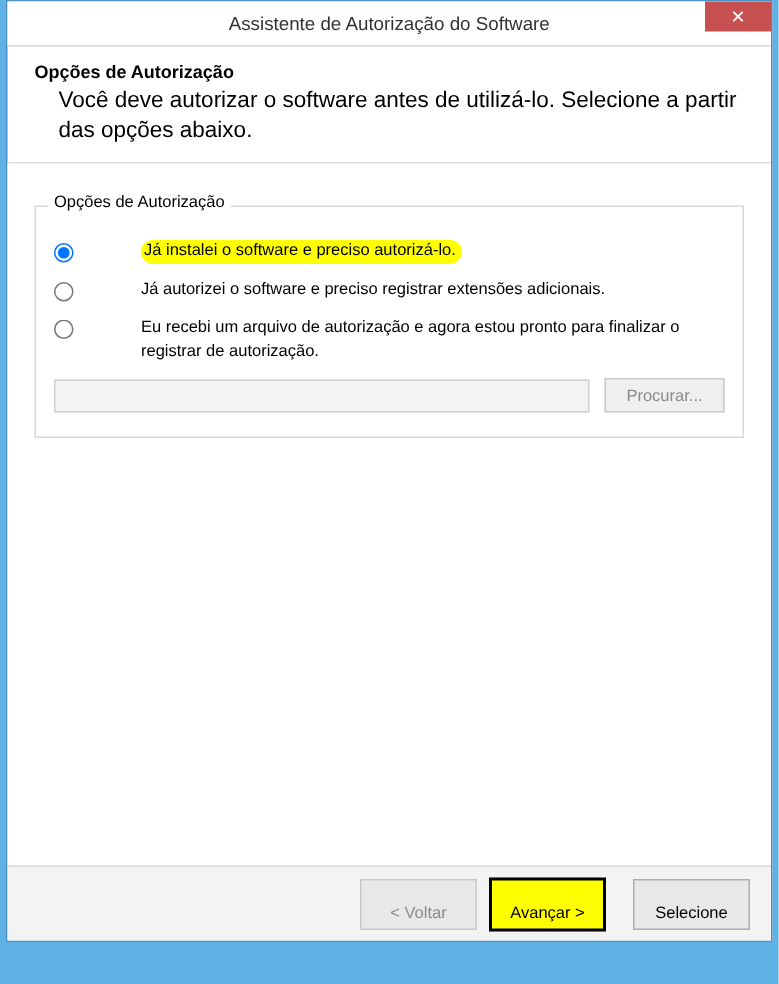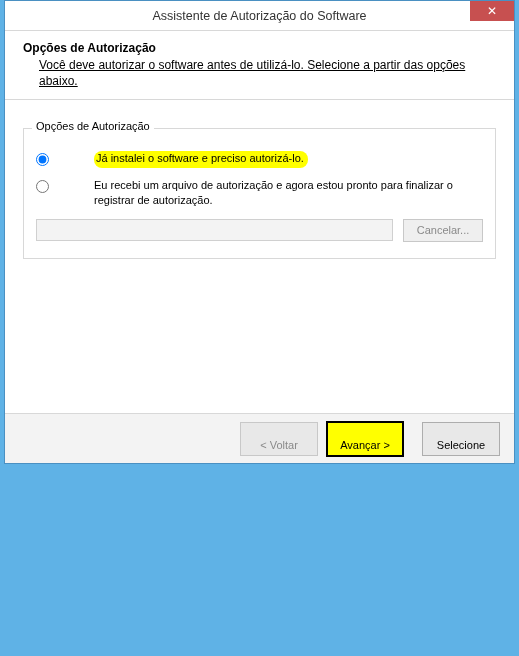--- a/index.html
+++ b/index.html
@@ -12,21 +12,21 @@
       width: 519px;
       height: 656px;
       position: relative;
       overflow: hidden;
     }
     .window {
       position: absolute;
       left: 4px;
       top: 0;
       width: 511px;
-      height: 464px;
+      height: 628px;
       background: #ffffff;
       border: 1px solid #4a90c2;
       display: flex;
       flex-direction: column;
     }
     .titlebar {
       height: 30px;
       background: #ffffff;
       display: flex;
       align-items: center;
@@ -58,25 +58,24 @@
       padding: 10px 18px 10px 18px;
       border-bottom: 1px solid #d8d8d8;
     }
     .header-title {
       font-size: 12px;
       font-weight: bold;
       color: #000;
       margin: 0 0 2px 0;
     }
     .header-desc {
-      font-size: 12px;
+      font-size: 15px;
       color: #000;
       margin: 0 0 0 16px;
       line-height: 1.35;
-      text-decoration: underline;
     }
     .content {
       flex: 1;
       padding: 18px 18px 0 18px;
       background: #fff;
     }
     .fieldset {
       border: 1px solid #d8d8d8;
       padding: 14px 12px 16px 12px;
       position: relative;
@@ -190,29 +189,33 @@
 
   <div class="content">
     <div class="fieldset">
       <div class="legend">Opções de Autorização</div>
 
       <label class="radio-row">
         <input type="radio" name="auth-opt" checked="" style="">
         <span class="radio-label hl">Já instalei o software e preciso autorizá-lo.</span>
       </label>
 
+      <label class="radio-row">
+        <input type="radio" name="auth-opt" style="">
+        <span class="radio-label">Já autorizei o software e preciso registrar extensões adicionais.</span>
+      </label>
 
       <label class="radio-row">
         <input type="radio" name="auth-opt" style="">
         <span class="radio-label">Eu recebi um arquivo de autorização e agora estou pronto para finalizar o registrar de autorização.</span>
       </label>
 
       <div class="file-row">
         <input class="file-input" type="text" disabled="" value="" style="">
-        <button class="browse-btn" disabled="">Cancelar...</button>
+        <button class="browse-btn" disabled="">Procurar...</button>
       </div>
     </div>
   </div>
 
   <div class="footer">
     <button class="nav-btn disabled" disabled="">&lt; Voltar</button>
     <button class="nav-btn highlight">Avançar &gt;</button>
     <button class="nav-btn cancel-gap">Selecione</button>
   </div>
 

